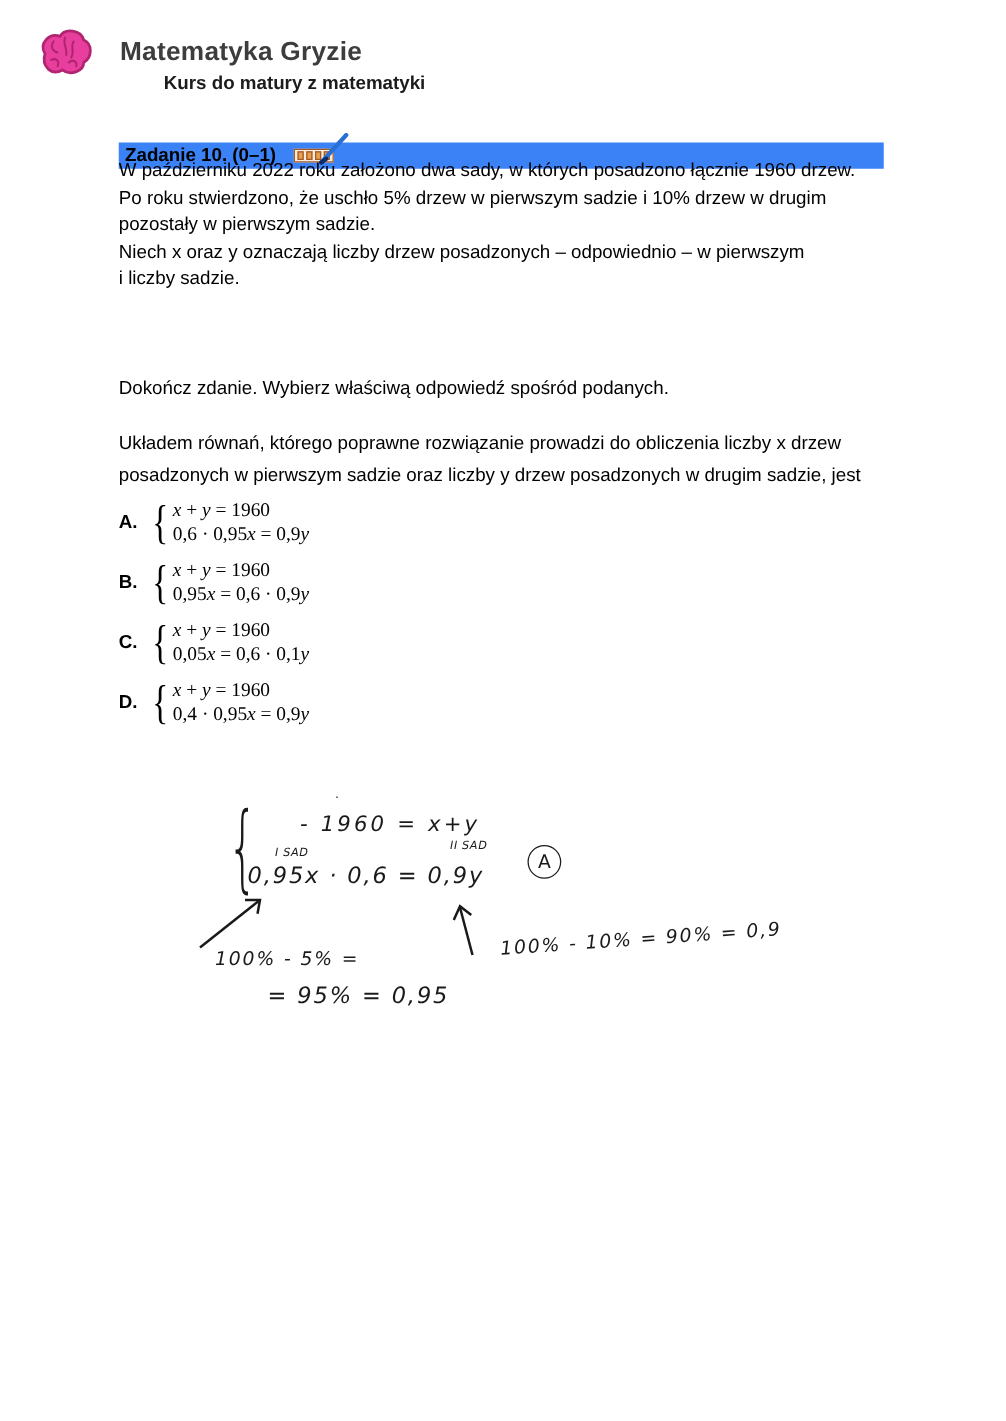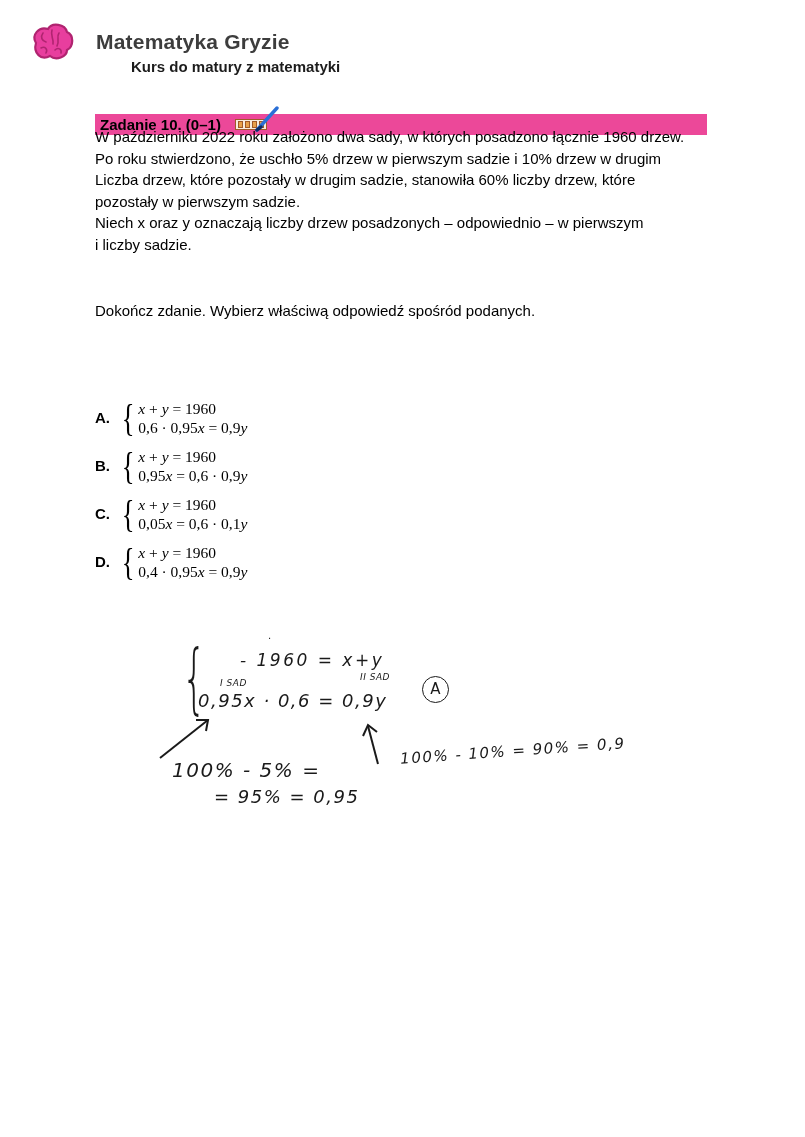--- a/index.html
+++ b/index.html
@@ -7,21 +7,21 @@
   .page {
     position:relative; width:805px; height:1137px; background:#ffffff;
     font-family:"Liberation Sans", sans-serif; color:#000; overflow:hidden;
   }
   
   .logo { position:absolute; left:26px; top:20px; width:50px; height:46px; }
   .app-title { position:absolute; left:96px; top:30px; font-size:21px; font-weight:bold; color:#3d3d3d; letter-spacing:0.2px; }
   .app-subtitle { position:absolute; left:103px; top:58px; font-size:15px; font-weight:bold; color:#1c1c1c;margin-left:28px; }
 
   
-  .task-band { position:absolute; left:95px; top:114px; width:612px; height:21px; background:#ec4899; display:flex; align-items:center; }
+  .task-band { position:absolute; left:95px; top:114px; width:612px; height:21px; background:#3b82f6; display:flex; align-items:center; }
   .task-label { font-weight:bold; font-size:15px; color:#000; padding-left:5px; white-space:nowrap; }
   .band-icon { position:relative; margin-left:14px; width:46px; height:21px; }
   .crayons { position:absolute; left:0; top:5px; width:32px; height:11px; border:1px solid #a05a28; background:#f8ece0; display:flex; align-items:center; justify-content:space-evenly; }
   .crayons span { display:block; width:5px; height:7px; background:#e8a04a; border:1px solid #a05a28; }
   .pencil-svg { position:absolute; left:18px; top:-8px; }
 
   
   .body-text { position:absolute; left:95px; top:126px; font-size:15px; line-height:21.5px; white-space:nowrap; }
   .instruction { position:absolute; left:95px; top:302px; font-size:15px; font-weight:normal; white-space:nowrap; }
   .question { position:absolute; left:95px; top:342px; font-size:15px; line-height:26px; white-space:nowrap; }
@@ -40,21 +40,21 @@
   .hw { position:absolute; white-space:nowrap; }
   .hw-brace { left:30px; top:12px; font-size:76px; font-style:normal; font-weight:300; transform:scaleX(0.5); line-height:80px; }
   .hw-line1 { left:56px; top:24px; font-size:17px; letter-spacing:2.5px;padding-left:44px; }
   .hw-sad1 { left:80px; top:52px; font-size:9px; letter-spacing:0.5px; }
   .hw-line2 { left:58px; top:64px; font-size:18px; letter-spacing:1.5px; }
   .hw-sad2 { left:220px; top:46px; font-size:9px; letter-spacing:0.5px; }
   .hw-circle { left:282px; top:50px; width:27px; height:27px; border:1.7px solid #1a1a1a; border-radius:50%;
     text-align:center; line-height:25px; font-size:15px; font-style:normal; }
   .hw-arrow1 { left:16px; top:88px; }
   .hw-arrow2 { left:222px; top:94px; }
-  .hw-calc1a { left:32px; top:132px; font-size:20px; letter-spacing:1.5px; }
+  .hw-calc1a { left:32px; top:132px; font-size:15px; letter-spacing:1.5px; }
   .hw-calc1b { left:74px; top:160px; font-size:18px; letter-spacing:1.5px; }
   .hw-calc2 { left:260px; top:116px; font-size:15px; letter-spacing:1.5px; transform:rotate(-4deg); }
   .hw-dot { left:128px; top:4px; font-size:10px; font-style:normal; }
 </style>
 </head>
 <body>
 
 <div class="page">
 
   <svg class="logo" viewBox="0 0 50 46">
@@ -76,28 +76,31 @@
       <svg class="pencil-svg" width="30" height="26" viewBox="0 0 30 26">
         <line x1="4" y1="24" x2="24" y2="2" stroke="#2a6fd6" stroke-width="3.4" stroke-linecap="round"></line>
         <line x1="4" y1="24" x2="8" y2="21" stroke="#0b2c66" stroke-width="3.4" stroke-linecap="round"></line>
       </svg>
     </span>
   </div>
 
   <div class="body-text">
     <div>W październiku 2022 roku założono dwa sady, w których posadzono łącznie  1960  drzew.</div>
     <div>Po roku stwierdzono, że uschło  5%  drzew w pierwszym sadzie i  10%  drzew w drugim</div>
-    <div>Liczba drzew, które pozostały w drugim sadzie, stanowiła  60%  liczby drzew, które</div>
     <div>pozostały w pierwszym sadzie.</div>
     <div>Niech  x  oraz  y  oznaczają liczby drzew posadzonych – odpowiednio – w pierwszym</div>
     <div>i liczby sadzie.</div>
   </div>
 
   <div class="instruction">Dokończ zdanie. Wybierz właściwą odpowiedź spośród podanych.</div>
 
+  <div class="question">
+    <div>Układem równań, którego poprawne rozwiązanie prowadzi do obliczenia liczby  x  drzew</div>
+    <div>posadzonych w pierwszym sadzie oraz liczby  y  drzew posadzonych w drugim sadzie, jest</div>
+  </div>
 
   <div class="options">
 
     <div class="option">
       <span class="opt-letter">A.</span>
       <span class="opt-brace">{</span>
       <span class="opt-eqs">
         <div class="math"><i>x</i> + <i>y</i> = 1960</div>
         <div class="math">0,6 · 0,95<i>x</i> = 0,9<i>y</i></div>
       </span>

